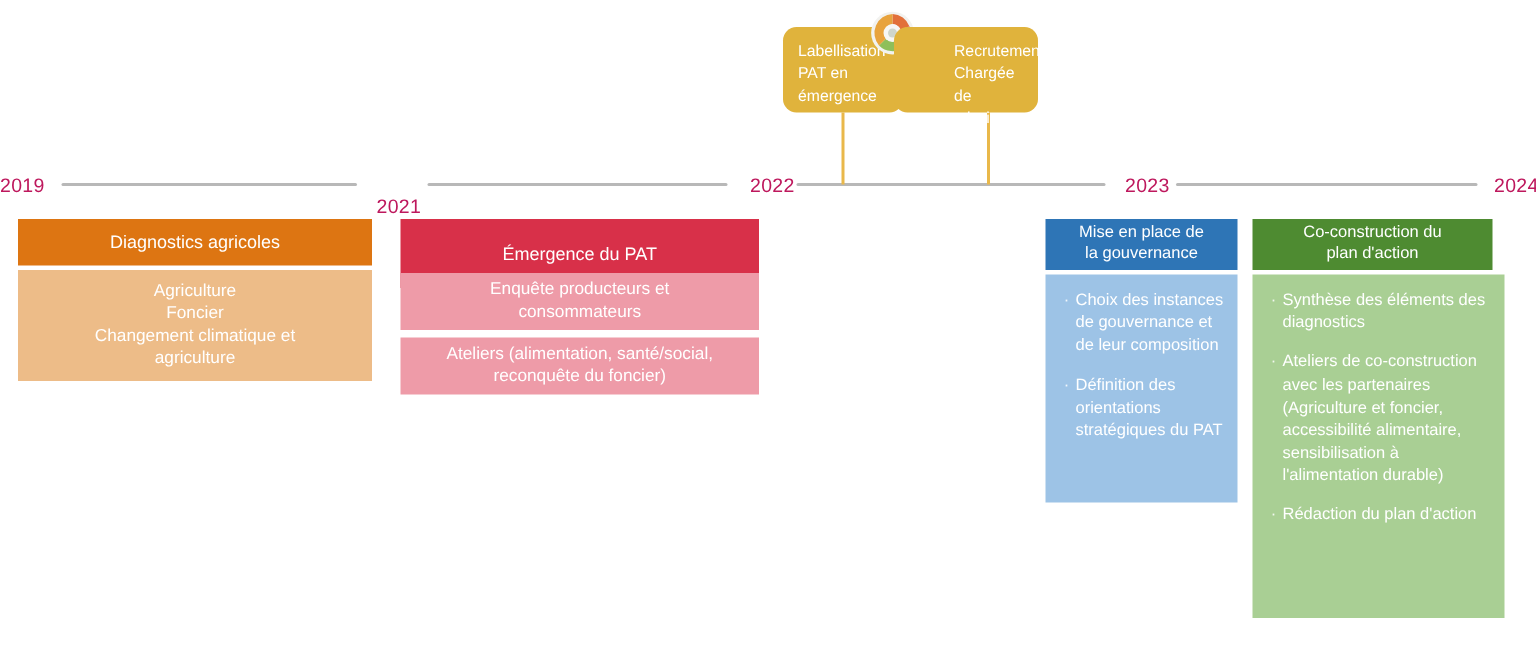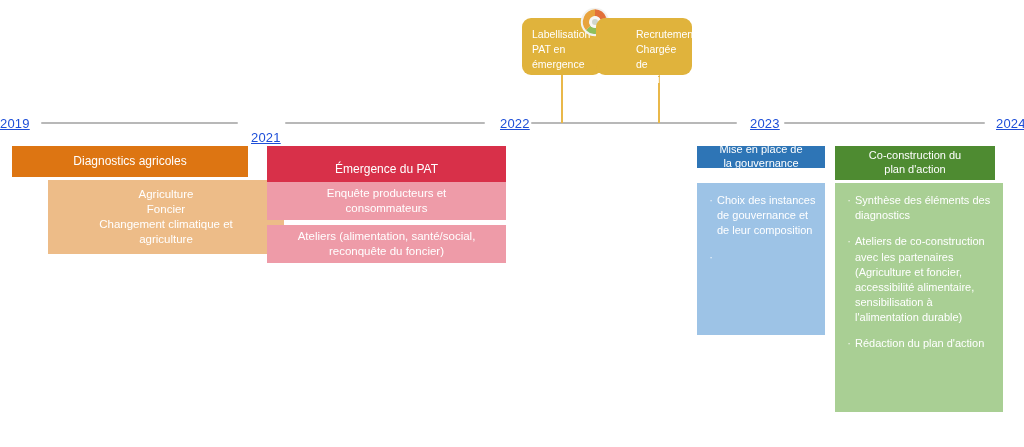--- a/index.html
+++ b/index.html
@@ -17,25 +17,24 @@
   }
   #canvas {
     position: absolute;
     inset: 0;
   }
 
   
   .axis-label {
     position: absolute;
     font-size: 13px;
-    color: #1d4ed8;
+    color: #be185d;
     letter-spacing: 0.2px;
     white-space: nowrap;
     line-height: 1;
-    text-decoration: underline;
   }
   .axis-seg {
     position: absolute;
     height: 2px;
     background: #b8b8b8;
     border-radius: 1px;
   }
 
   
   .callout {
@@ -136,38 +135,39 @@
         <path d="M30 33 A17 17 0 0 1 8 31 L14 25 A9 9 0 0 0 25 26 Z" fill="#8FBF5A"></path>
         <path d="M8 31 A17 17 0 0 1 20 3 L20 12 A9 9 0 0 0 14 25 Z" fill="#E8A33D"></path>
         <circle cx="20" cy="20" r="8" fill="#f7f7f5"></circle>
         <circle cx="20" cy="20" r="4" fill="#cfd6cc"></circle>
       </svg></div>
     <div class="connector" style="left: 658px; top: 75px; height: 48px;"></div>
     <div class="callout" style="left: 596px; top: 18px; width: 96px; height: 57px; padding-left: 40px;">Recrutement
 Chargée de
 mission PAT</div>
     <div class="phase-header" style="left: 12px; top: 146px; width: 236px; height: 31px; background: rgb(221, 117, 18); font-size: 12px;">Diagnostics agricoles</div>
-    <div class="phase-body body-centered" style="left: 12px; top: 180px; width: 236px; height: 74px; background: rgb(237, 188, 136); font-size: 11.5px; margin-left: 36px;">Agriculture
+    <div class="phase-body body-centered" style="left: 12px; top: 180px; width: 236px; height: 74px; background: rgb(237, 188, 136); font-size: 11.5px;">Agriculture
 Foncier
 Changement climatique et
 agriculture</div>
     <div class="phase-header" style="left: 267px; top: 146px; width: 239px; height: 46px; background: rgb(216, 48, 73); font-size: 12px;">Émergence du PAT</div>
     <div class="phase-body body-centered" style="left: 267px; top: 182px; width: 239px; height: 38px; background: rgb(238, 155, 168); font-size: 11.5px;">Enquête producteurs et
 consommateurs</div>
     <div class="phase-body body-centered" style="left: 267px; top: 225px; width: 239px; height: 38px; background: rgb(238, 155, 168); font-size: 11.5px;">Ateliers (alimentation, santé/social,
 reconquête du foncier)</div>
-    <div class="phase-header" style="left: 697px; top: 146px; width: 128px; height: 22px; background: rgb(46, 117, 182); font-size: 11px;">Mise en place de
+    <div class="phase-header" style="left: 697px; top: 146px; width: 128px; height: 34px; background: rgb(46, 117, 182); font-size: 11px;">Mise en place de
 la gouvernance</div>
     <div class="phase-body bullet-list" style="left: 697px; top: 183px; width: 128px; height: 152px; background: rgb(157, 195, 230); font-size: 11px;">
       <div class="bullet-row">
         <span class="bullet-dot">·</span>
         <span class="bullet-text">Choix des instances de gouvernance et de leur composition</span>
       </div>
       <div class="bullet-row">
         <span class="bullet-dot">·</span>
+        <span class="bullet-text">Définition des orientations stratégiques du PAT</span>
       </div>
     </div>
     <div class="phase-header" style="left: 835px; top: 146px; width: 160px; height: 34px; background: rgb(78, 139, 49); font-size: 11px;">Co-construction du
 plan d'action</div>
     <div class="phase-body bullet-list" style="left: 835px; top: 183px; width: 168px; height: 229px; background: rgb(169, 207, 148); font-size: 11px;">
       <div class="bullet-row">
         <span class="bullet-dot">·</span>
         <span class="bullet-text">Synthèse des éléments des diagnostics</span>
       </div>
       <div class="bullet-row">

